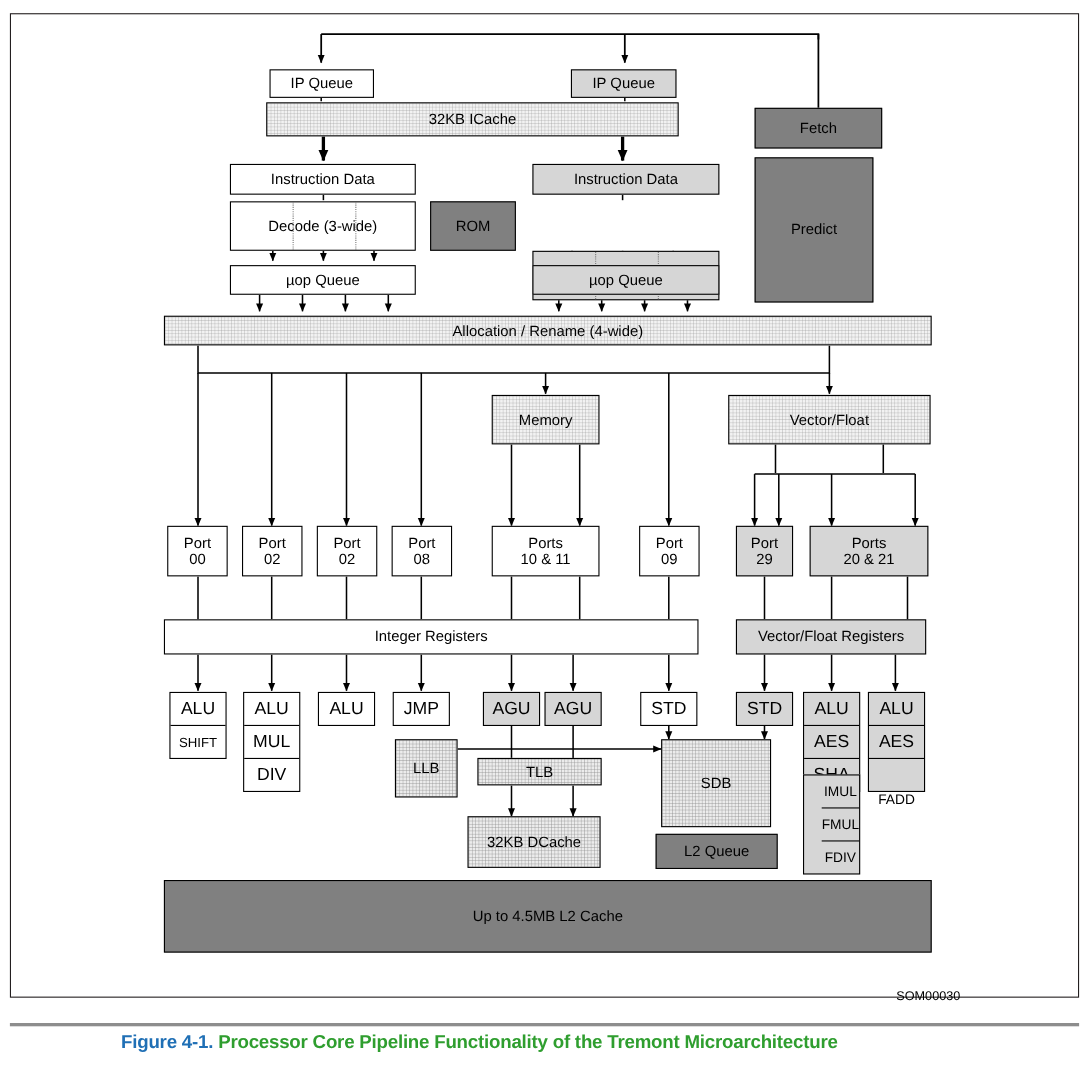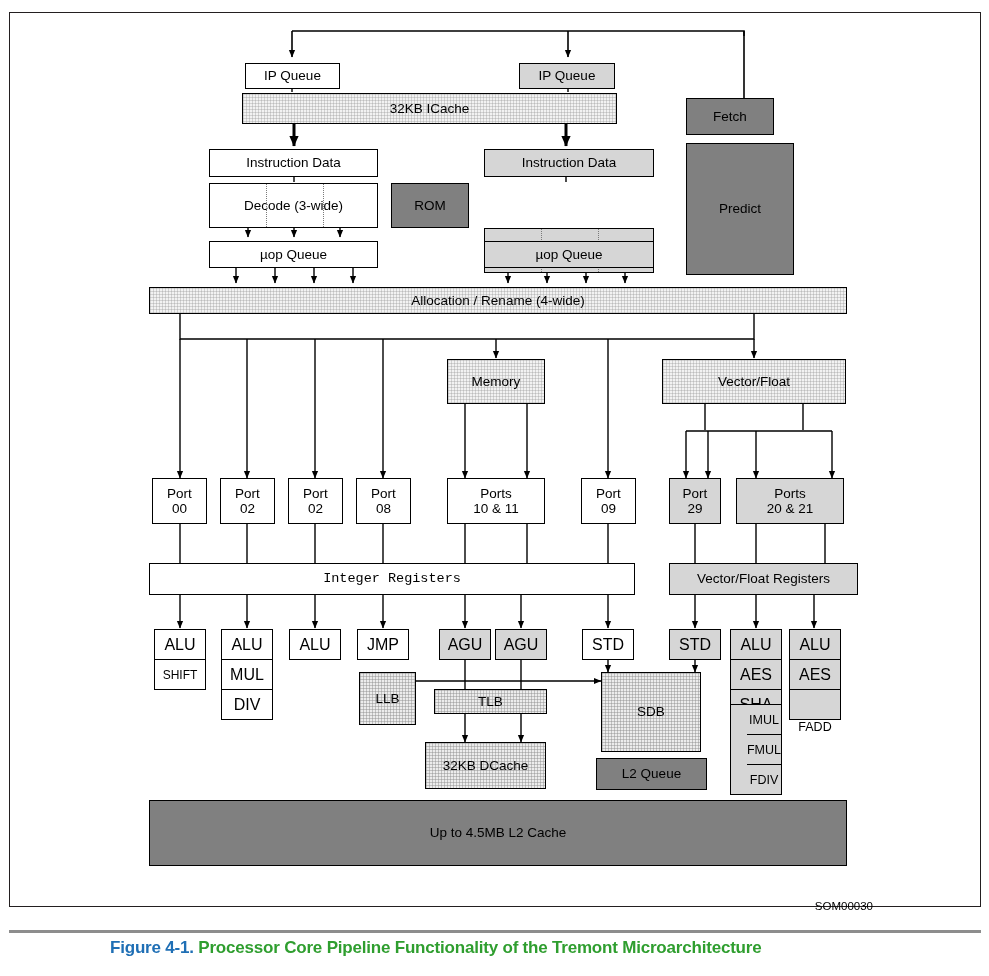--- a/index.html
+++ b/index.html
@@ -215,21 +215,21 @@
   </div>
 
   <div class="box f-white" style="left:209px;top:241px;width:169px;height:27px;">
     <span>µop Queue</span>
   </div>
 
   <div class="box f-lgray" style="left:484px;top:241px;width:170px;height:27px;">
     <span>µop Queue</span>
   </div>
 
-  <div class="box f-dgray" style="left:686px;top:98px;width:88px;height:37px;align-items:center;">
+  <div class="box f-dgray" style="left:686px;top:98px;width:116px;height:37px;align-items:center;">
     <span>Fetch</span>
   </div>
 
   <div class="box f-dgray" style="left:686px;top:143px;width:108px;height:132px;">
     <span>Predict</span>
   </div>
 
   <div class="box f-hatch" style="left:149px;top:287px;width:698px;height:27px;">
     <span>Allocation / Rename (4-wide)</span>
   </div>
@@ -268,25 +268,25 @@
   </div>
   <div class="box f-lgray two-line" style="left:669px;top:478px;width:52px;height:46px;">
     <span>Port</span>
     <span>29</span>
   </div>
   <div class="box f-lgray two-line" style="left:736px;top:478px;width:108px;height:46px;">
     <span>Ports</span>
     <span>20 &amp; 21</span>
   </div>
 
-  <div class="box f-white" style="left:149px;top:563px;width:486px;height:32px;font-family:Liberation Mono, monospace;">
+  <div class="box f-white" style="left:149px;top:563px;width:486px;height:32px;">
     <span>Integer Registers</span>
   </div>
 
-  <div class="box f-lgray" style="left:669px;top:563px;width:189px;height:32px;">
+  <div class="box f-lgray" style="left:669px;top:563px;width:173px;height:32px;">
     <span>Vector/Float Registers</span>
   </div>
 
   <div class="stack f-white" style="left:154px;top:629px;width:52px;height:61px;">
     <div class="cell">ALU</div>
     <div class="cell" style="height:30px;font-size:12px;">SHIFT</div>
   </div>
 
   <div class="stack f-white" style="left:221px;top:629px;width:52px;height:91px;">
     <div class="cell">ALU</div>

